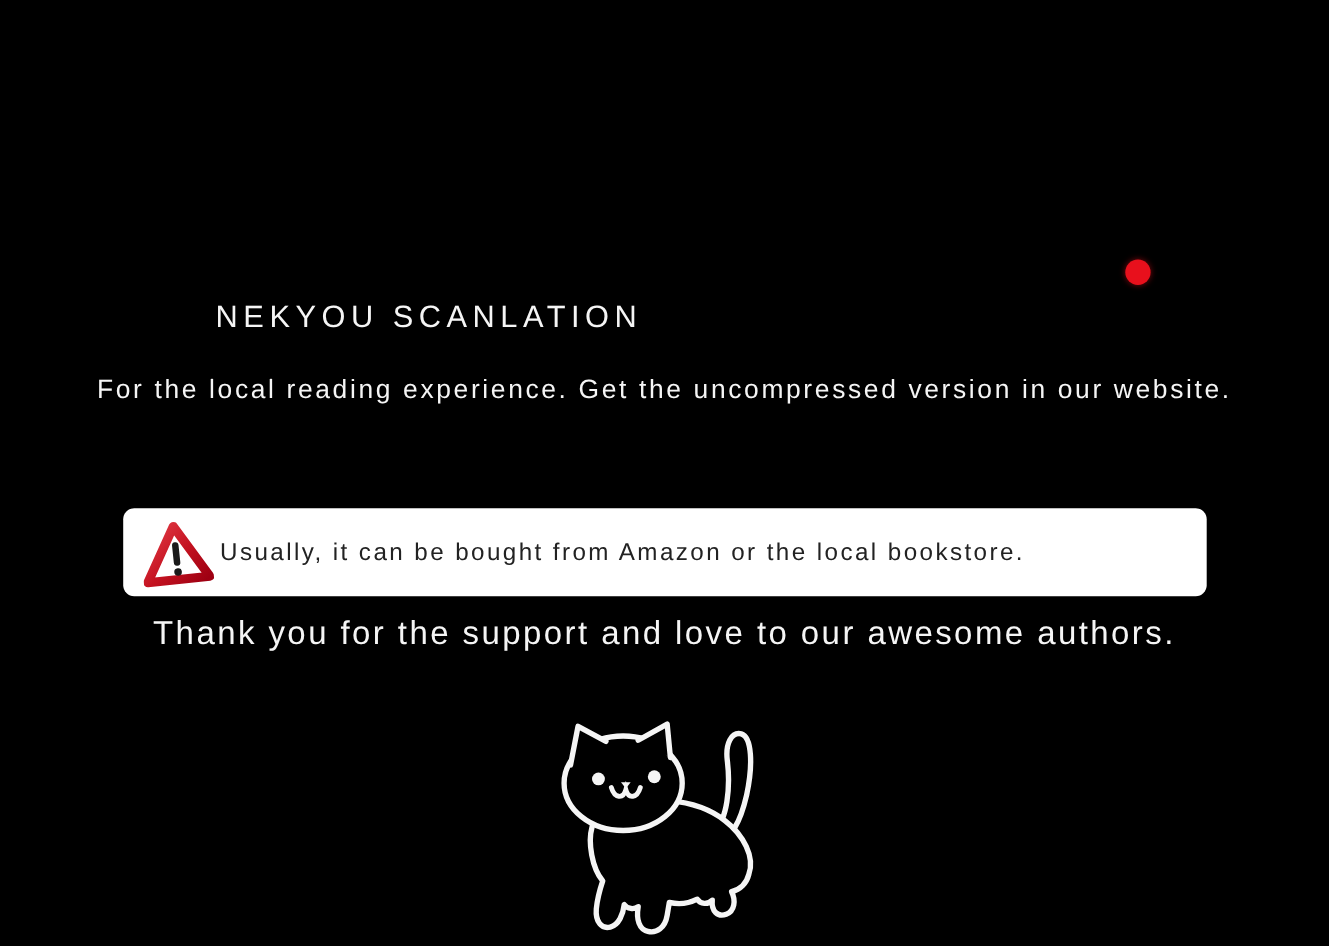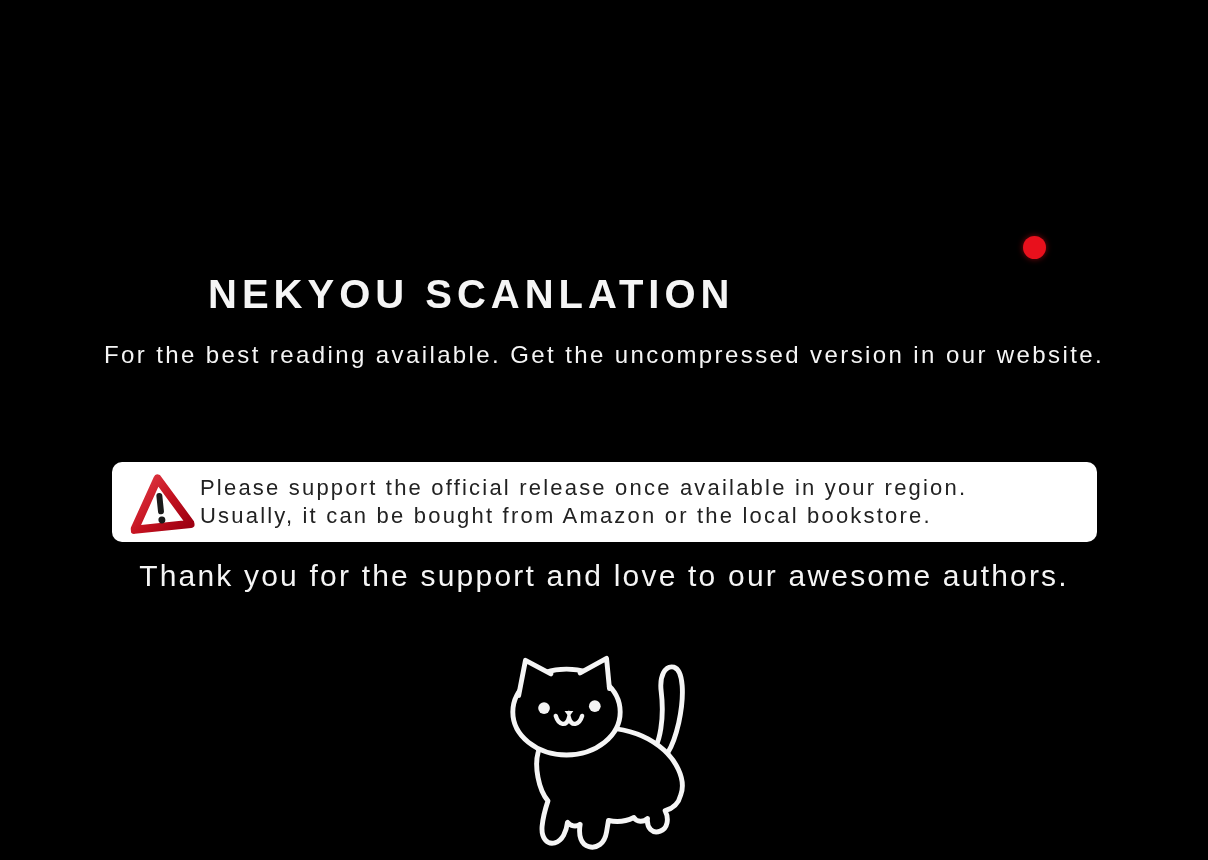--- a/index.html
+++ b/index.html
@@ -14,23 +14,23 @@
   html,body{background:#111;}
   body{font-family:"Liberation Sans", sans-serif;}
   .page{
     position:relative;
     width:1208px;height:860px;
     background:var(--bg);
     overflow:hidden;
     margin:0 auto;
   }
   .title{
-    position:absolute;left:208px;top:272px;
+    position:absolute;left:196px;top:272px;
     color:var(--text-light);
-    font-size:40px;font-weight:700;
+    font-size:28px;font-weight:400;
     letter-spacing:5px;white-space:nowrap;
   }
   .website{
     position:absolute;left:776px;top:259px;width:270px;
   }
   .website-url{
     color:var(--text-light);
     font-size:26px;font-weight:400;letter-spacing:3px;
     white-space:nowrap;
   }
@@ -91,39 +91,38 @@
 </head>
 <body>
 
 <div class="page">
 
   <div class="title">NEKYOU SCANLATION</div>
 
 
   <div class="red-dot"></div>
 
-  <div class="tagline">For the best reading available. Get the uncompressed version in our website.</div>
+  <div class="tagline">For the local reading experience. Get the uncompressed version in our website.</div>
 
   <div class="notice-box">
     <div class="warning-wrap">
       <svg viewBox="0 0 70 64" xmlns="http://www.w3.org/2000/svg" aria-hidden="true">
         <defs>
           <linearGradient id="warnred" x1="0" y1="0" x2="1" y2="1">
             <stop offset="0" stop-color="#e5404a"></stop>
             <stop offset="0.55" stop-color="#c41220"></stop>
             <stop offset="1" stop-color="#9e0012"></stop>
           </linearGradient>
         </defs>
         <path d="M 35,6 L 66,59 L 4,59 Z" fill="#ffffff" stroke="url(#warnred)" stroke-width="9" stroke-linejoin="round"></path>
         <path d="M 35,25 L 35,42" stroke="#1a1a1a" stroke-width="6.5" stroke-linecap="round" fill="none"></path>
         <circle cx="35" cy="51.5" r="3.8" fill="#1a1a1a"></circle>
       </svg>
     </div>
     <div class="notice-text">
-      <div>Please support the official release once available in your region.</div>
       <div>Usually, it can be bought from Amazon or the local bookstore.</div>
     </div>
   </div>
 
   <div class="thanks">Thank you for the support and love to our awesome authors.</div>
 
   <div class="cat-wrap">
     <svg viewBox="0 0 210 200" xmlns="http://www.w3.org/2000/svg" aria-hidden="true">
       <g stroke="#f5f5f5" stroke-width="5" fill="#000000" stroke-linejoin="round" stroke-linecap="round">
 

